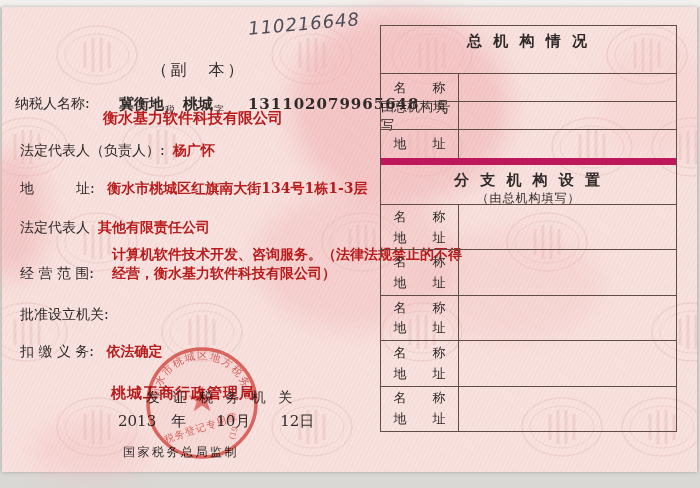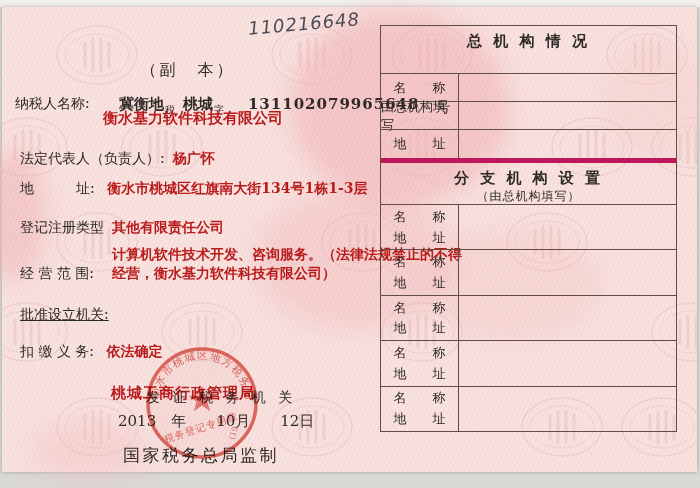--- a/index.html
+++ b/index.html
@@ -15,41 +15,41 @@
   }
   .cert::after{
     content:"";position:absolute;inset:0;pointer-events:none;z-index:3;
     background:repeating-linear-gradient(115deg,rgba(255,255,255,.07) 0 2px,rgba(218,150,150,.05) 2px 4px);
   }
   .wm{position:absolute;inset:0;z-index:1;}
   .stain{position:absolute;border-radius:50%;filter:blur(12px);z-index:2;}
   .txt{position:absolute;z-index:5;white-space:pre;}
   .b{font-weight:bold;color:#b91c1c;margin-left:8px;}
   .title{left:0;top:15px;width:372px;text-align:center;font-size:27px;font-weight:bold;letter-spacing:7px;}
-  .subtitle{left:0;top:53px;width:372px;text-align:center;font-size:16px;letter-spacing:3px;}
+  .subtitle{left:0;top:53px;width:372px;text-align:center;font-size:16px;letter-spacing:3px;padding-left:11px;}
   .docno{left:96px;top:70px;font-size:15px;font-weight:bold;}
   .docno .sub{font-size:10px;position:relative;top:4px;margin:0 8px 0 1px;font-weight:normal;}
   .docno .num{margin-left:16px;letter-spacing:1px;font-weight:bold;}
   .docno .suffix{margin-left:16px;position:relative;top:3px;font-weight:normal;}
   .hand{
     left:246px;top:6px;font-size:18px;font-style:italic;color:#4c4c58;
     transform:rotate(-5deg);font-family:"DejaVu Sans","Liberation Sans",sans-serif;
     letter-spacing:1px;z-index:5;position:absolute;
   }
   .lab{font-size:14px;}
   .rtable{
     position:absolute;left:378px;top:18px;width:297px;height:407px;
     border:1.5px solid #604d44;display:flex;flex-direction:column;z-index:5;
     box-sizing:border-box;
   }
   .thead{text-align:center;box-sizing:border-box;}
   .thead .t1{font-size:15px;font-weight:bold;letter-spacing:3px;padding-top:6px;}
   .thead .t2{font-size:12px;letter-spacing:1px;}
   .hq1{height:47px;}
-  .bheader{height:46px;border-top:5px solid #be185d;}
+  .bheader{height:46px;border-top:7px solid #be185d;}
   .hqrow{display:flex;border-top:1px solid #604d44;box-sizing:border-box;}
   .h28{height:28px;} .h29{height:29px;} .h22{height:22px;}
   .lblcell{width:78px;border-right:1px solid #604d44;display:flex;align-items:center;justify-content:center;font-size:13px;box-sizing:border-box;}
   .valcell{flex:1;}
   .bblock{flex:1;border-top:1px solid #604d44;display:flex;box-sizing:border-box;}
   .blabels{width:78px;border-right:1px solid #604d44;display:flex;flex-direction:column;justify-content:space-evenly;align-items:center;font-size:13px;box-sizing:border-box;}
   .sealwrap{position:absolute;left:140px;top:336px;width:120px;height:120px;z-index:6;mix-blend-mode:multiply;opacity:.88;}
 </style>
 </head>
 <body>
@@ -98,38 +98,38 @@
   <div class="txt subtitle">（副　本）</div>
   <div class="hand">110216648</div>
 
   <div class="txt docno">
     <span>冀衡地</span><span class="sub">税</span><span>桃城</span><span class="sub">字</span><span class="num">131102079965648</span><span class="suffix">号</span>
   </div>
 
   <div class="txt lab" style="left:13px;top:88px;">纳税人名称:</div>
   <div class="txt b" style="left:93px;top:102px;font-size:15px;">衡水基力软件科技有限公司</div>
 
-  <div class="txt lab" style="left:18px;top:143px;"><span>法定代表人（负责人）:</span><span class="b">杨广怀</span></div>
+  <div class="txt lab" style="left:18px;top:135px;"><span>法定代表人（负责人）:</span><span class="b">杨广怀</span></div>
 
   <div class="txt lab" style="left:18px;top:173px;"><span>地　　　址:</span><span> </span><span class="b">衡水市桃城区红旗南大街134号1栋1-3层</span></div>
 
-  <div class="txt lab" style="left:18px;top:212px;"><span>登记注册类型</span><span class="b">其他有限责任公司</span></div>
+  <div class="txt lab" style="left:18px;top:212px;"><span>法定代表人</span><span class="b">其他有限责任公司</span></div>
 
   <div class="txt b" style="left:102px;top:239px;font-size:14px;font-family:Liberation Serif, serif;">计算机软件技术开发、咨询服务。（法律法规禁止的不得</div>
   <div class="txt lab" style="left:18px;top:258px;">经 营 范 围:</div>
   <div class="txt b" style="left:102px;top:258px;font-size:14px;">经营，衡水基力软件科技有限公司）</div>
 
-  <div class="txt lab" style="left:18px;top:299px;text-decoration:underline;">批准设立机关:</div>
+  <div class="txt lab" style="left:18px;top:299px;">批准设立机关:</div>
 
   <div class="txt lab" style="left:18px;top:336px;"><span>扣 缴 义 务:</span><span> </span><span class="b">依法确定</span></div>
 
   <div class="txt b" style="left:101px;top:377px;font-size:15px;letter-spacing:1px;">桃城工商行政管理局</div>
   <div class="txt" style="left:144px;top:382px;font-size:14px;letter-spacing:4px;">发 证 税 务 机 关</div>
   <div class="txt" style="left:116px;top:405px;font-size:15px;">2013　年　　10月　　12日</div>
-  <div class="txt" style="left:121px;top:437px;font-size:17px;letter-spacing:2.5px;">国家税务总局监制</div>
+  <div class="txt" style="left:121px;top:437px;font-size:12px;letter-spacing:2.5px;">国家税务总局监制</div>
 
   <div class="rtable">
     <div class="thead hq1">
       <div class="t1">总 机 构 情 况</div>
     </div>
     <div class="hqrow h28">
       <div class="lblcell">名　　称</div>
       <div class="valcell"></div>
     </div>
     <div class="hqrow h28">

